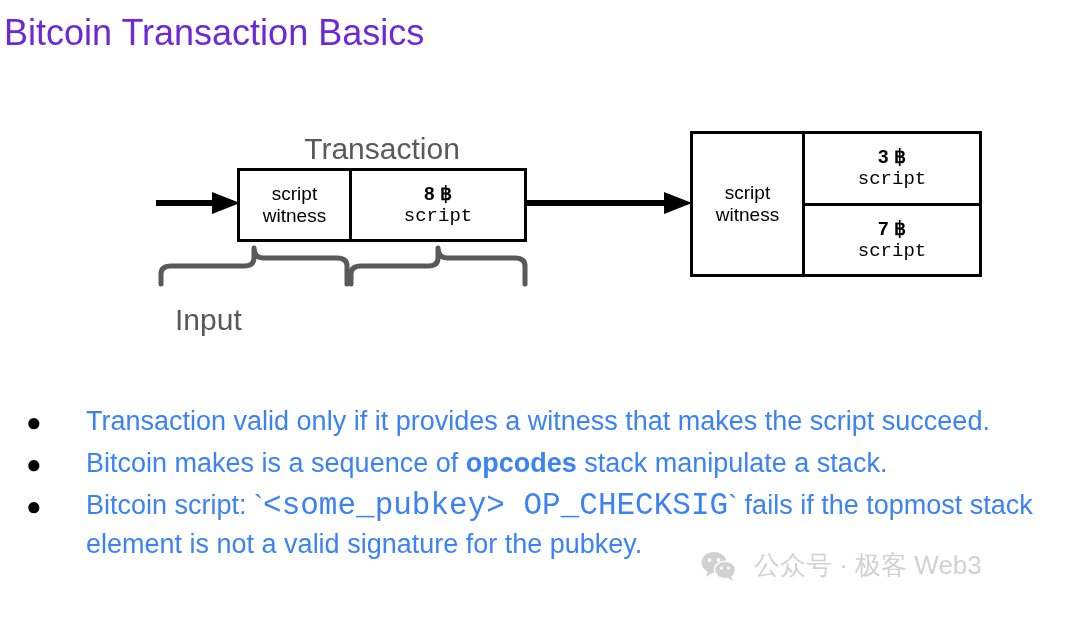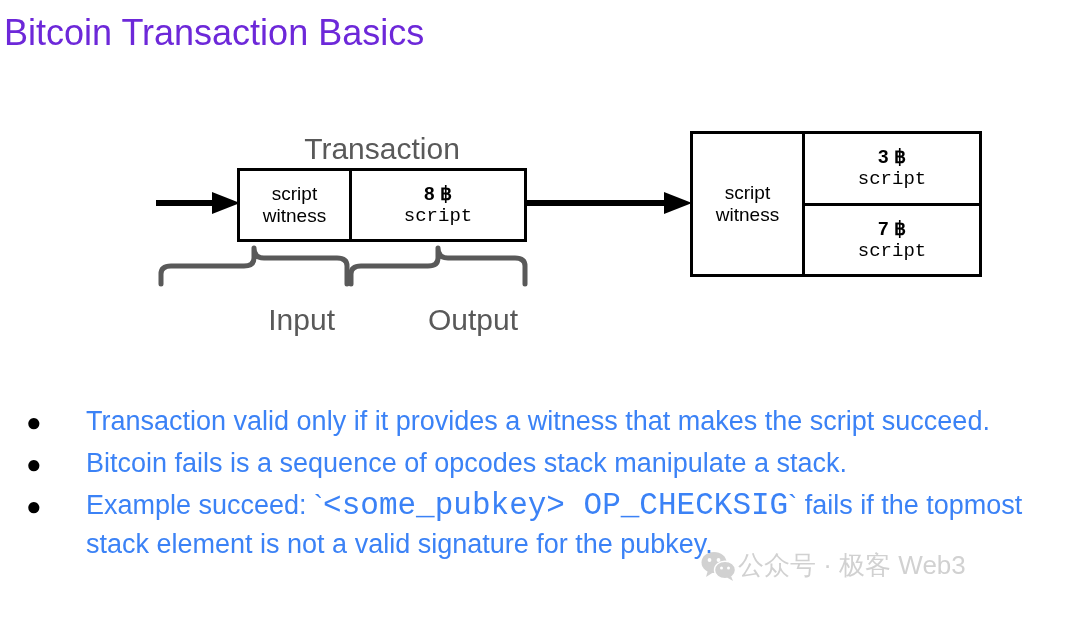--- a/index.html
+++ b/index.html
@@ -136,21 +136,21 @@
 
   
   .brace-svg { position: absolute; overflow: visible; }
   #brace-input  { left: 158px; top: 246px; }
   #brace-output { left: 348px; top: 246px; }
 
   .brace-label {
     position: absolute;
     font-size: 30px;
     color: #595959;
-    text-align: right;
+    text-align: left;
     white-space: nowrap;
   }
   #label-input  { left: 175px; top: 303px; width: 160px; }
   #label-output { left: 358px; top: 303px; width: 160px; }
 
   
   #bullets {
     position: absolute;
     left: 14px;
     top: 402px;
@@ -172,36 +172,36 @@
     line-height: 40px;
     color: #000000;
   }
   .bullet-text {
     flex: 1 1 auto;
     font-size: 27px;
     line-height: 38px;
     color: #3b82f6;
     font-family: "Liberation Sans", sans-serif;
   }
-  .bullet-text b { font-weight: 400; margin-top: 45px; }
+  .bullet-text b { font-weight: 700; margin-top: 45px; }
   .code {
     font-family: "Liberation Mono", monospace;
     font-size: 31px;
     letter-spacing: 0px;
   }
 
   
   #watermark {
     position: absolute;
     left: 700px;
     top: 548px;
     display: flex;
     flex-direction: row;
     align-items: center;
-    gap: 0;
+    gap: 16px;
     opacity: 0.45;
     pointer-events: none;
   }
   #watermark .wm-text {
     font-size: 26px;
     color: #9a9a9a;
     white-space: nowrap;
     font-family: "Liberation Sans", sans-serif;
   }
   #wechat-icon { display: block; }
@@ -258,38 +258,37 @@
   <svg id="brace-input" class="brace-svg" width="192" height="40" viewBox="0 0 192 40">
     <path d="M3,2 L3,12 Q3,20 13,20 L86,20 Q96,20 96,28 L96,38
              Q96,28 106,28 L179,28 Q189,28 189,20 L189,2" fill="none" stroke="#595959" stroke-width="5" stroke-linecap="round" stroke-linejoin="round" transform="scale(1,-1) translate(0,-40)"></path>
   </svg>
   <div id="label-input" class="brace-label">Input</div>
 
   <svg id="brace-output" class="brace-svg" width="180" height="40" viewBox="0 0 180 40">
     <path d="M3,2 L3,12 Q3,20 13,20 L80,20 Q90,20 90,28 L90,38
              Q90,28 100,28 L167,28 Q177,28 177,20 L177,2" fill="none" stroke="#595959" stroke-width="5" stroke-linecap="round" stroke-linejoin="round" transform="scale(1,-1) translate(0,-40)"></path>
   </svg>
-  <div id="label-output" class="brace-label">Output</div>
 </div>
 
 <div id="bullets">
 
   <div class="bullet-row">
     <div class="bullet-dot">●</div>
     <div class="bullet-text"><span>Transaction valid only if it provides a witness that makes the script succeed.</span></div>
   </div>
 
   <div class="bullet-row">
     <div class="bullet-dot">●</div>
-    <div class="bullet-text"><span>Bitcoin fails is a sequence of </span><b>opcodes</b><span> stack manipulate a stack.</span></div>
+    <div class="bullet-text"><span>Bitcoin makes is a sequence of </span><b>opcodes</b><span> stack manipulate a stack.</span></div>
   </div>
 
   <div class="bullet-row">
     <div class="bullet-dot">●</div>
-    <div class="bullet-text"><span>Example succeed: `</span><span class="code">&lt;some_pubkey&gt; OP_CHECKSIG</span><span>`  fails if the topmost stack element is not a valid signature for the pubkey.</span></div>
+    <div class="bullet-text"><span>Bitcoin script: `</span><span class="code">&lt;some_pubkey&gt; OP_CHECKSIG</span><span>`  fails if the topmost stack element is not a valid signature for the pubkey.</span></div>
   </div>
 
 </div>
 
 <div id="watermark">
   <svg id="wechat-icon" width="38" height="30" viewBox="0 0 38 30">
     <ellipse cx="14" cy="11.5" rx="12.5" ry="10.5" fill="#9a9a9a"></ellipse>
     <polygon points="8,19 6,26 13,21.5" fill="#9a9a9a"></polygon>
     <circle cx="9.5" cy="9" r="1.9" fill="#ffffff"></circle>
     <circle cx="18.5" cy="9" r="1.9" fill="#ffffff"></circle>

